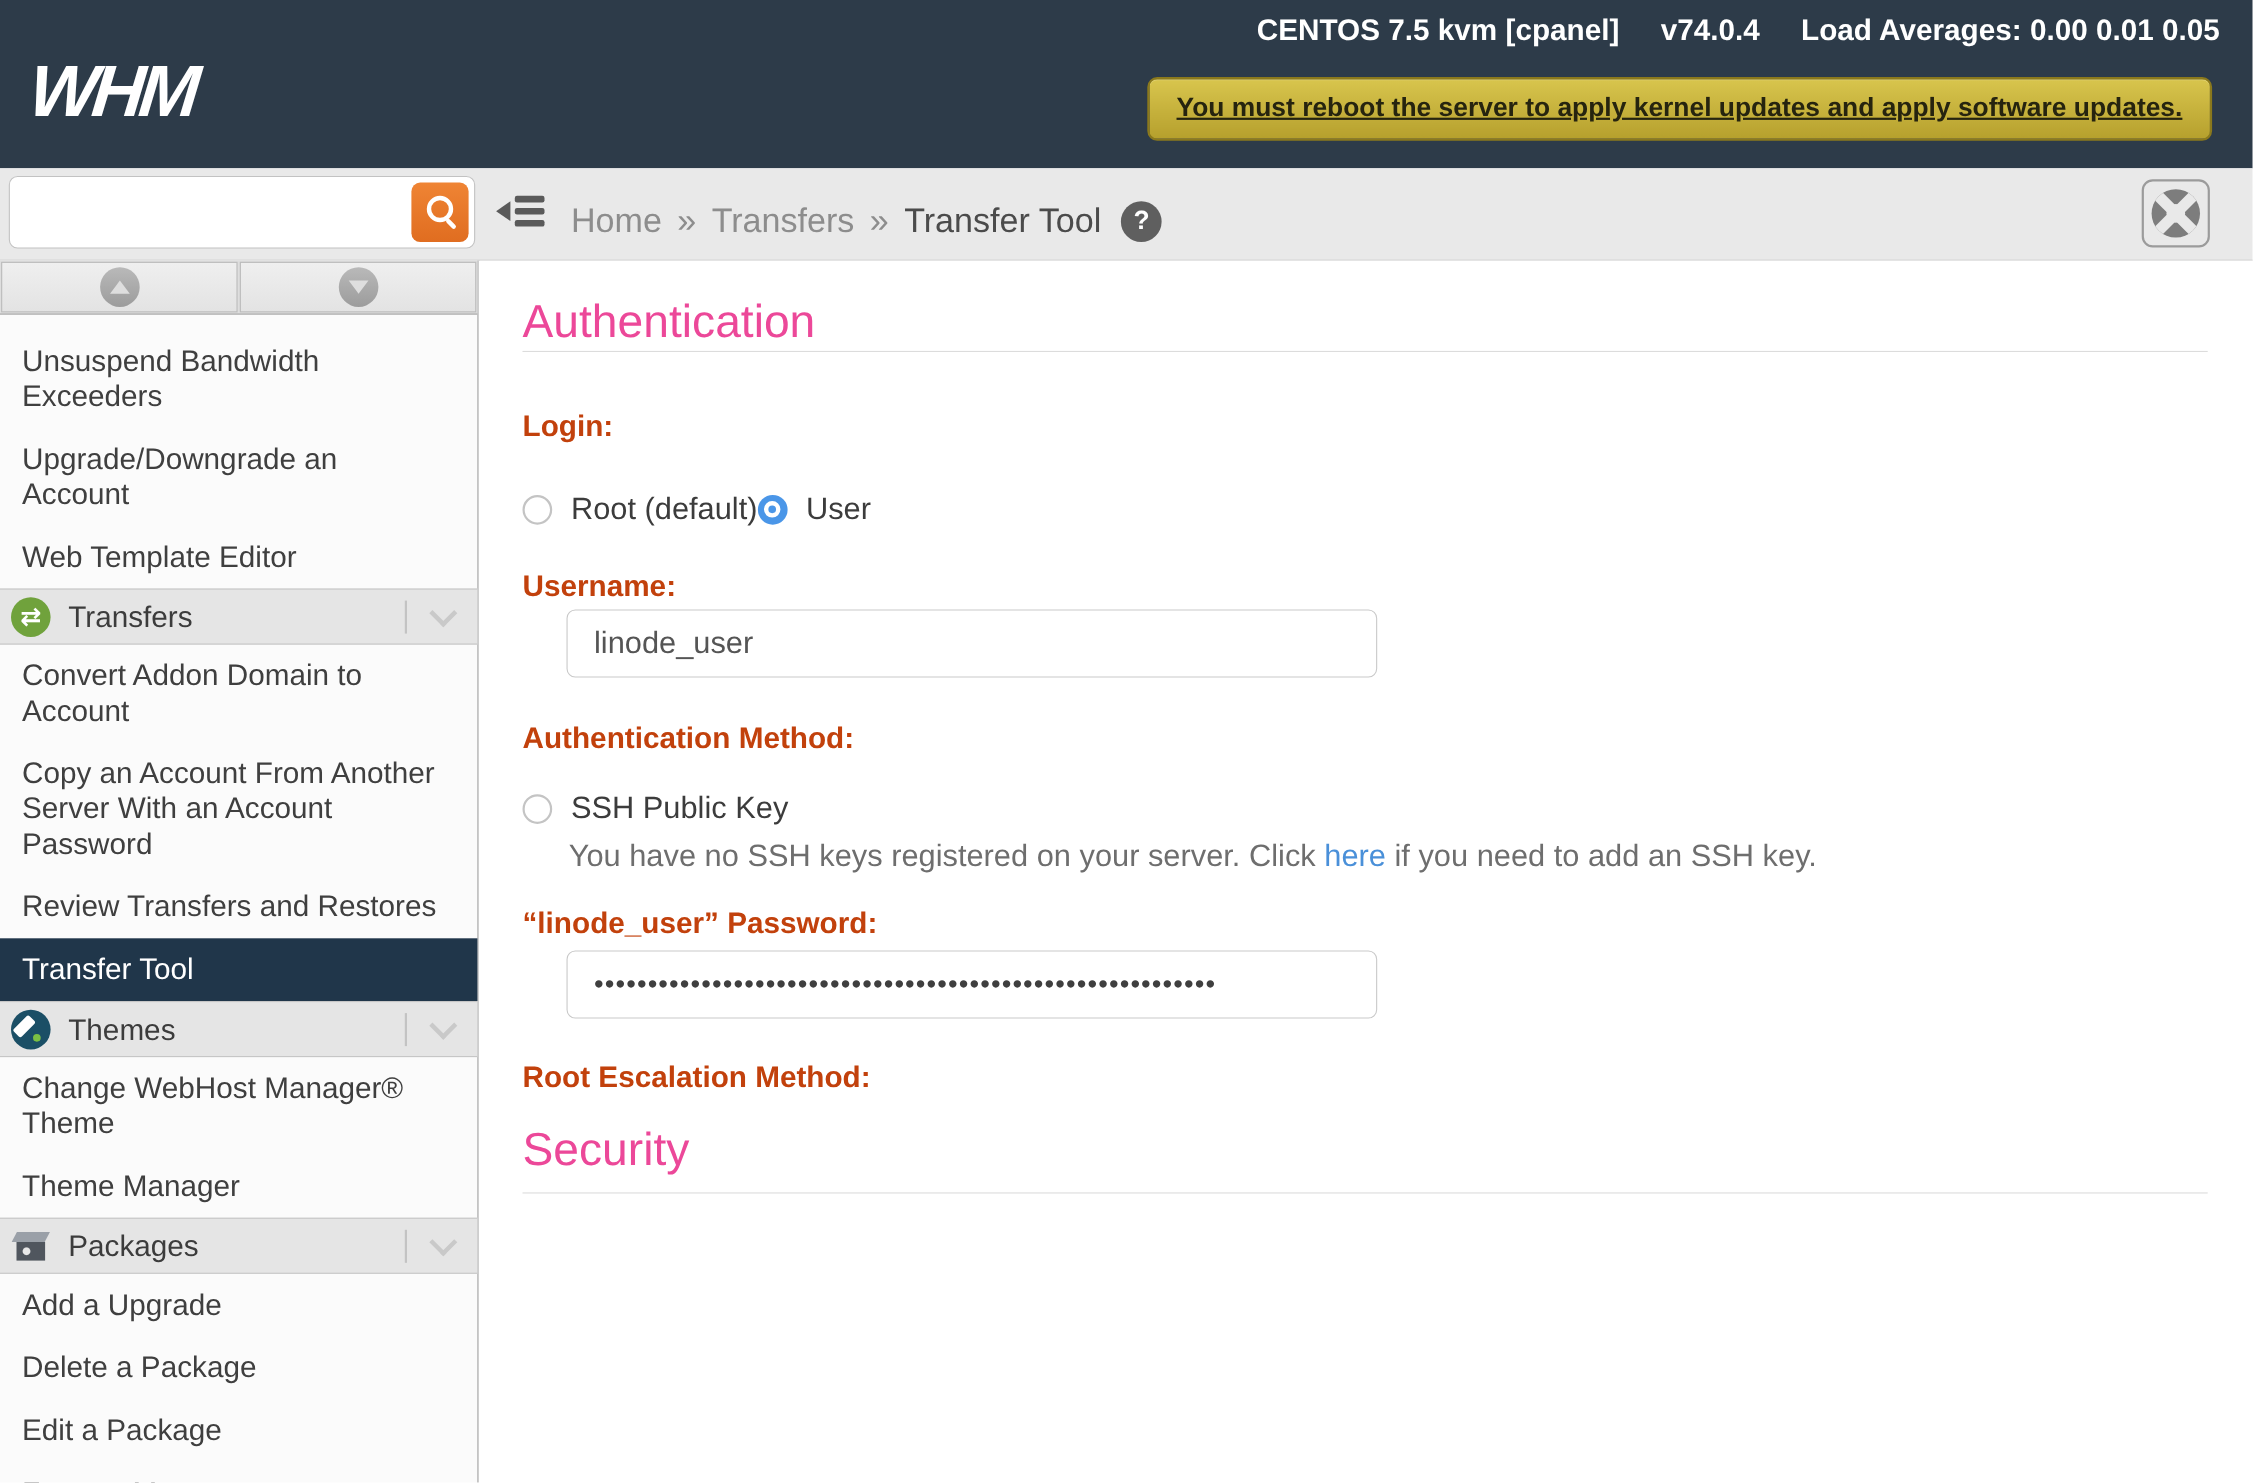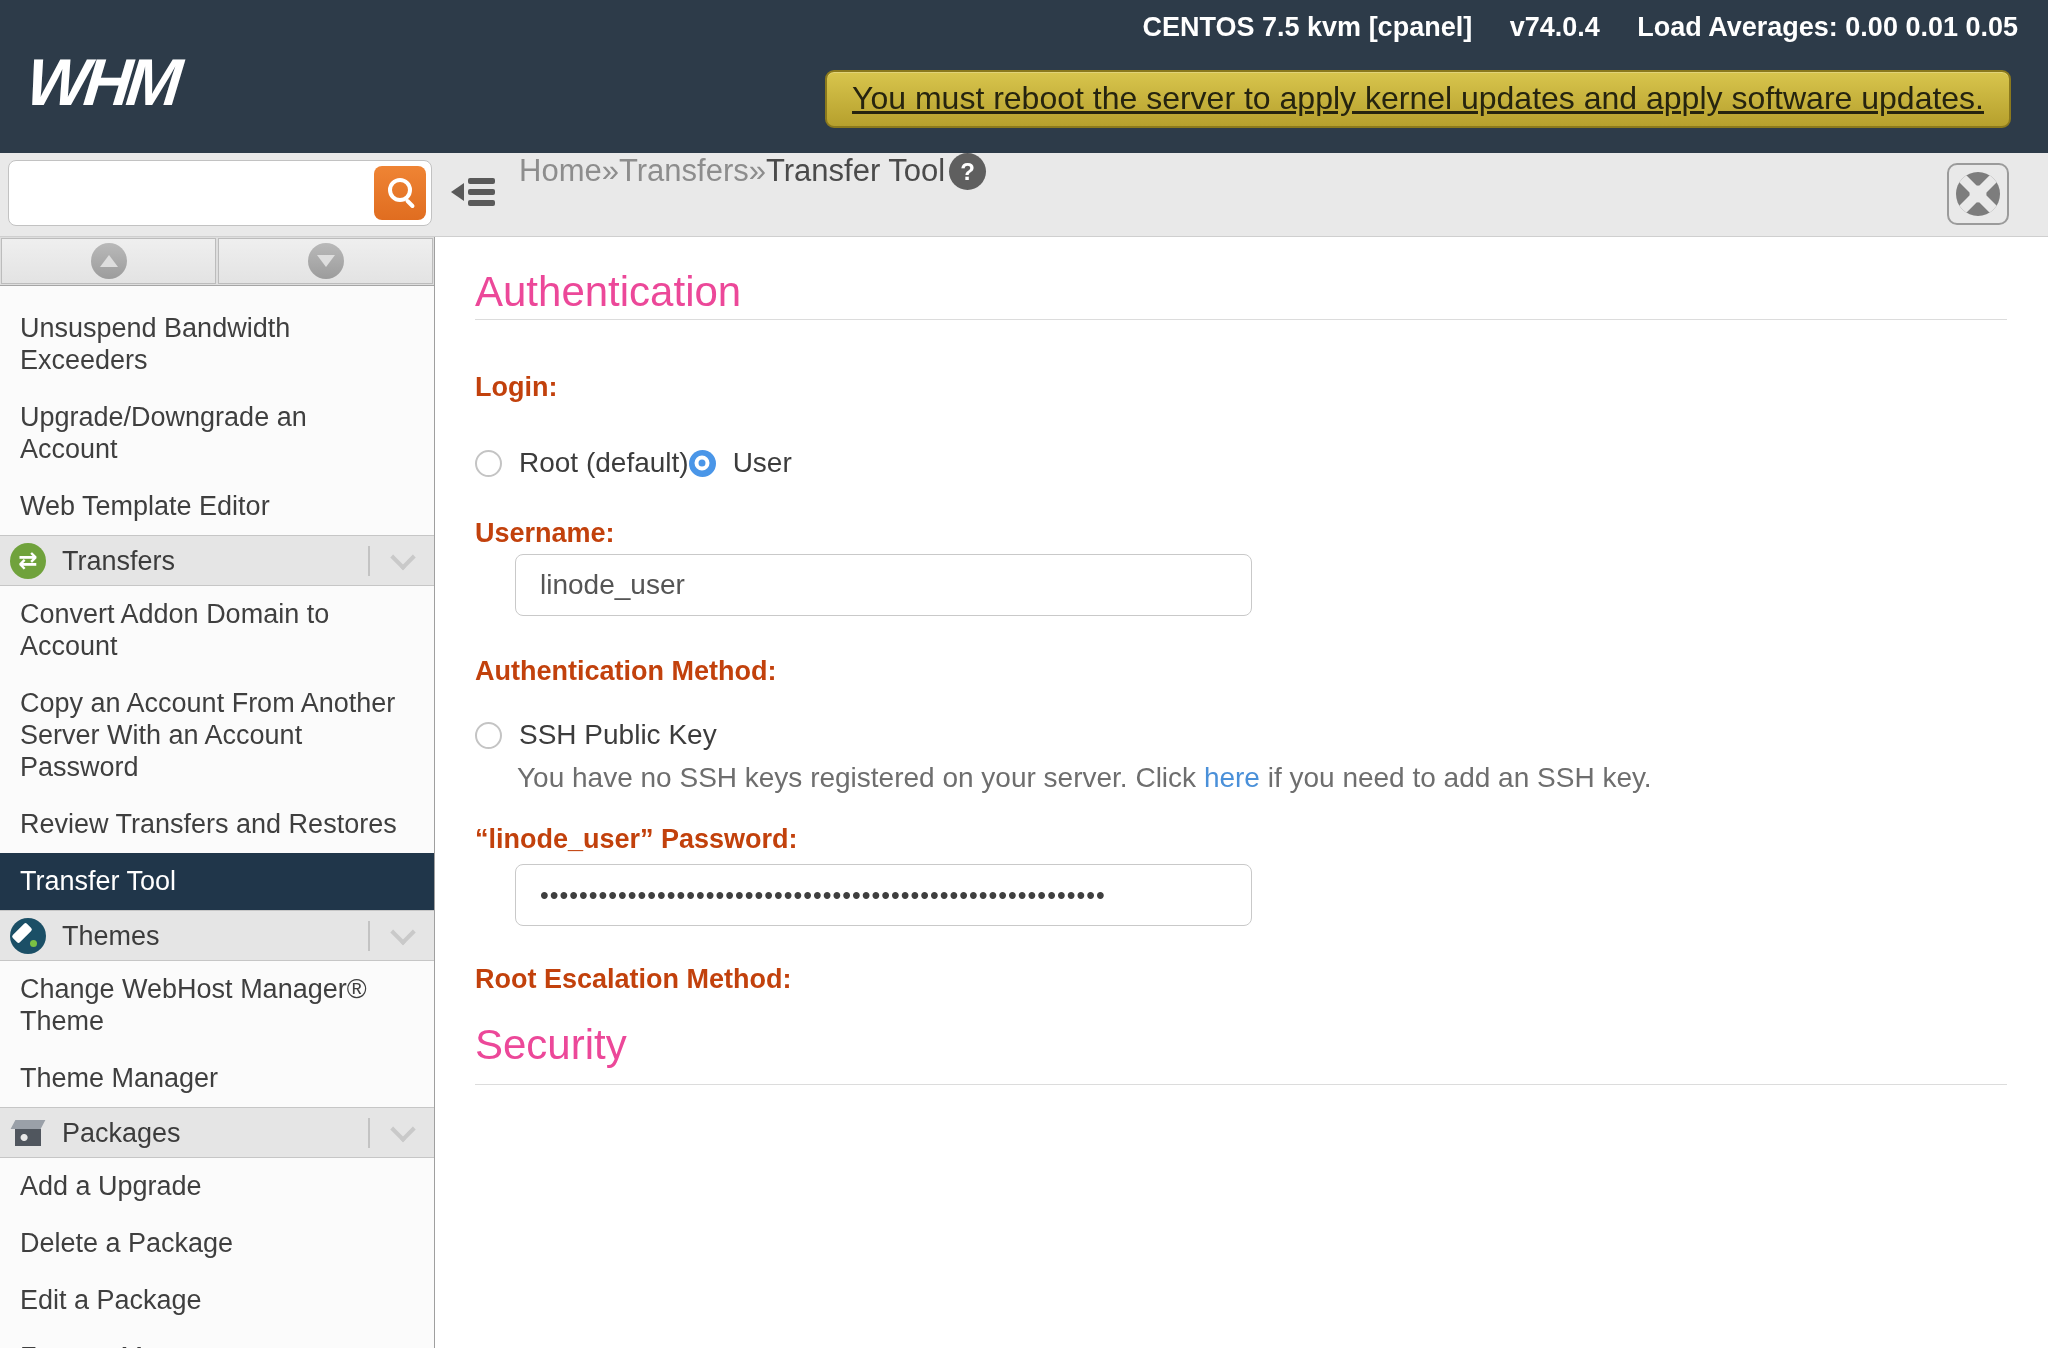--- a/index.html
+++ b/index.html
@@ -10,36 +10,36 @@
   .header{position:absolute;left:0;top:0;width:2048px;height:153px;background:#2d3b49;}
   .logo{position:absolute;left:27px;top:44px;color:#fff;font-size:66px;font-weight:800;font-style:italic;
         letter-spacing:-5px;transform:skewX(-6deg);cursor:pointer;}
   .topnav{position:absolute;left:270px;top:88px;display:flex;gap:56px;}
   .nav-link{color:#f1f3f5;font-size:29px;font-weight:600;line-height:34px;text-decoration:none;cursor:pointer;}
   .server-info{position:absolute;right:30px;top:12px;color:#ffffff;font-size:27px;font-weight:600;white-space:nowrap;}
   .server-info span{margin-left:30px;}
   .server-info span:first-child{margin-left:0;}
   .banner{position:absolute;right:37px;top:70px;height:54px;line-height:52px;padding:0 25px;
           background:linear-gradient(#d8c54d,#b6a02d);border:2px solid #8b791c;border-radius:9px;
-          font-size:32px;font-weight:400;color:#26240f;text-decoration:underline;white-space:nowrap;cursor:pointer;
+          font-size:24px;font-weight:700;color:#26240f;text-decoration:underline;white-space:nowrap;cursor:pointer;
           box-shadow:inset 0 1px 0 rgba(255,255,255,.25);}
 
   
   .toolbar{position:absolute;left:0;top:153px;width:2048px;height:84px;background:#e9e9e9;border-bottom:1px solid #cfcfcf;box-sizing:border-box;}
   .search-box{position:absolute;left:8px;top:7px;width:424px;height:66px;background:#fff;border:1px solid #c2c2c2;border-radius:8px;box-sizing:border-box;}
   .search-input{position:absolute;left:10px;top:2px;width:340px;height:58px;border:none;outline:none;font-size:28px;color:#444;background:transparent;}
   .search-btn{position:absolute;right:5px;top:5px;width:52px;height:54px;border:none;border-radius:8px;
               background:linear-gradient(#ef8434,#e06d20);cursor:pointer;}
   .mag{position:absolute;left:14px;top:12px;width:16px;height:16px;border:4px solid #fff;border-radius:50%;display:block;}
   .mag::after{content:"";position:absolute;left:16px;top:16px;width:4px;height:11px;background:#fff;transform:rotate(-45deg);border-radius:2px;}
   .collapse{position:absolute;left:451px;top:25px;display:flex;align-items:center;gap:4px;cursor:pointer;}
   .collapse .tri{width:0;height:0;border-top:9px solid transparent;border-bottom:9px solid transparent;border-right:13px solid #5a5a5a;}
   .collapse .bars{display:flex;flex-direction:column;gap:5px;}
   .collapse .bars i{display:block;width:27px;height:6px;background:#5a5a5a;border-radius:2px;}
-  .breadcrumb{position:absolute;left:519px;top:0;height:96px;display:flex;align-items:flex-start;font-size:31px;}
+  .breadcrumb{position:absolute;left:519px;top:0;height:96px;display:flex;align-items:center;gap:14px;font-size:31px;}
   .crumb{color:#8d8d8d;text-decoration:none;cursor:pointer;}
   .sep{color:#8d8d8d;}
   .crumb-current{color:#4b4b4b;}
   .help{width:37px;height:37px;border-radius:50%;background:#5f5f5f;color:#fff;font-size:24px;font-weight:bold;
         display:flex;align-items:center;justify-content:center;margin-left:4px;cursor:pointer;}
   .support-btn{position:absolute;right:39px;top:10px;width:62px;height:62px;border-radius:10px;border:2px solid #9b9b9b;
                background:#e9e9e9;cursor:pointer;padding:0;}
   .lifering{position:relative;display:block;width:44px;height:44px;margin:0 auto;border-radius:50%;background:#7d7d7d;overflow:hidden;}
   .lifering i{position:absolute;left:50%;top:50%;width:58px;height:10px;background:#e9e9e9;}
   .lifering i.x1{transform:translate(-50%,-50%) rotate(45deg);}

